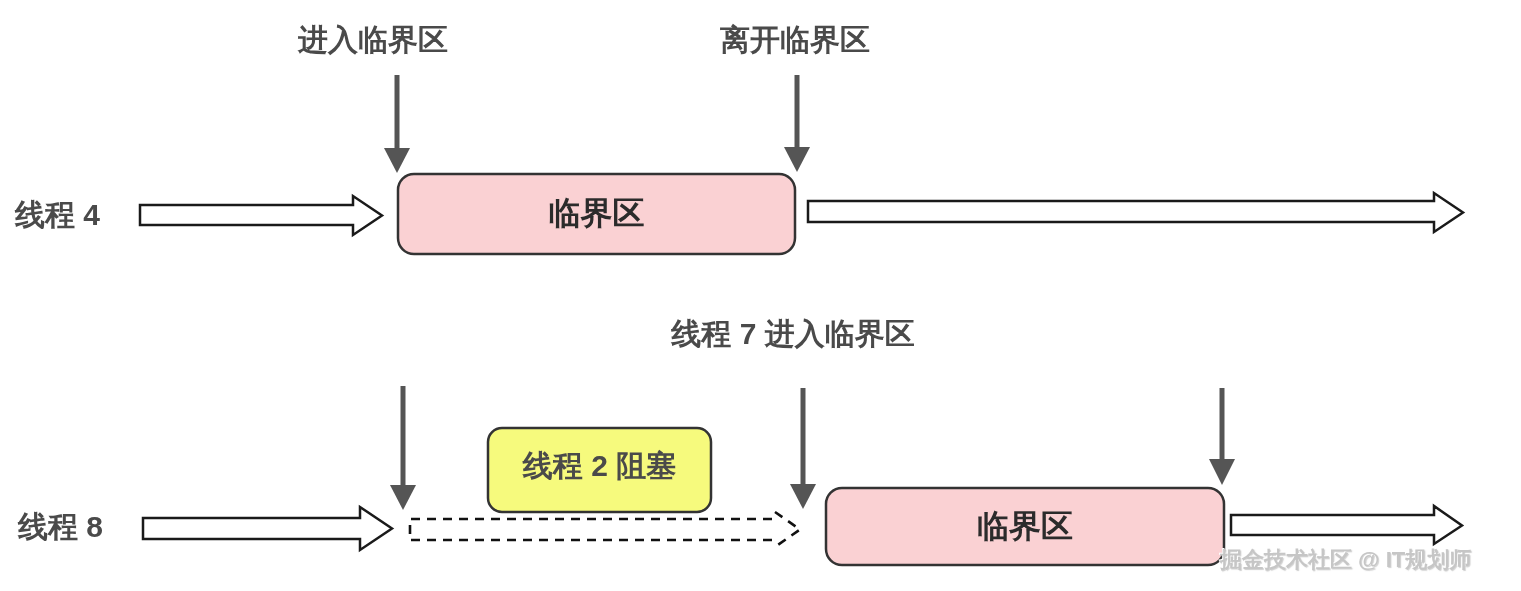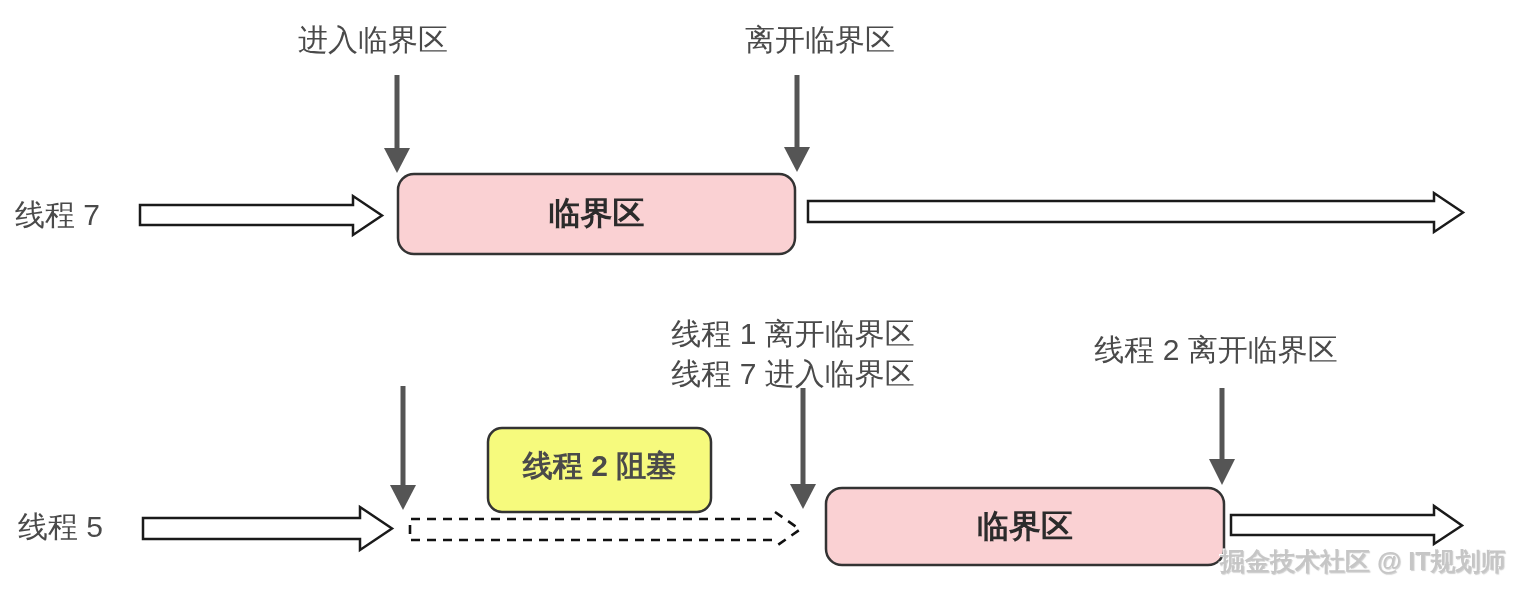--- a/index.html
+++ b/index.html
@@ -8,21 +8,21 @@
     width: 1521px;
     height: 591px;
     background: #ffffff;
     overflow: hidden;
     font-family: "Liberation Sans", "DejaVu Sans", sans-serif;
   }
   #shapes { position: absolute; left: 0; top: 0; }
   .lbl {
     position: absolute;
     color: #4a4a4a;
-    font-weight: normal;
+    font-weight: bold;
     font-size: 30px;
     line-height: 36px;
     white-space: nowrap;
   }
   .centered { transform: translateX(-50%); text-align: center; }
   .boxtext {
     position: absolute;
     display: flex;
     align-items: center;
     justify-content: center;
@@ -30,21 +30,21 @@
     font-size: 32px;
     font-weight: bold;
     white-space: nowrap;
   }
   .boxtext.bold { font-weight: bold; color: #4a4a4a; font-size: 30px; }
   .two-line { line-height: 40px; }
   #watermark {
     position: absolute;
     left: 1220px;
     top: 545px;
-    font-size: 25px;
+    font-size: 22px;
     font-weight: bold;
     color: #c6c6c6;
     text-shadow: -1px -1px 0 #ffffff, 1px 1px 1px rgba(120,120,120,0.35);
     white-space: nowrap;
   }
 </style>
 </head>
 <body>
 
 <div id="stage">
@@ -91,35 +91,33 @@
     </g>
 
     <g>
       <line x1="1222" y1="388" x2="1222" y2="461" stroke="#555555" stroke-width="5"></line>
       <polygon points="1209,459 1235,459 1222,485" fill="#555555"></polygon>
     </g>
   </svg>
 
   <div class="lbl centered" style="left:373px; top:22px;">进入临界区</div>
 
-  <div class="lbl centered" style="left:795px; top:22px;margin-left:25px;">离开临界区</div>
+  <div class="lbl centered" style="left:795px; top:22px;">离开临界区</div>
 
-  <div class="lbl" style="left:15px; top:197px;">线程 7</div>
+  <div class="lbl" style="left:15px; top:197px;">线程 4</div>
 
   <div class="boxtext" style="left:398px; top:174px; width:397px; height:80px;">临界区</div>
 
 
   <div class="lbl centered two-line" style="left:793px; top:314px;">
-    <div>线程 1 离开临界区</div>
     <div>线程 7 进入临界区</div>
   </div>
 
-  <div class="lbl centered" style="left:1216px; top:332px;">线程 2 离开临界区</div>
 
   <div class="boxtext bold" style="left:488px; top:428px; width:223px; height:76px;">线程 2 阻塞</div>
 
   <div class="boxtext" style="left:826px; top:488px; width:398px; height:77px;">临界区</div>
 
-  <div class="lbl" style="left:18px; top:509px;">线程 5</div>
+  <div class="lbl" style="left:18px; top:509px;">线程 8</div>
 
   <div id="watermark">掘金技术社区 @ IT规划师</div>
 
 </div>
 
 </body></html>

